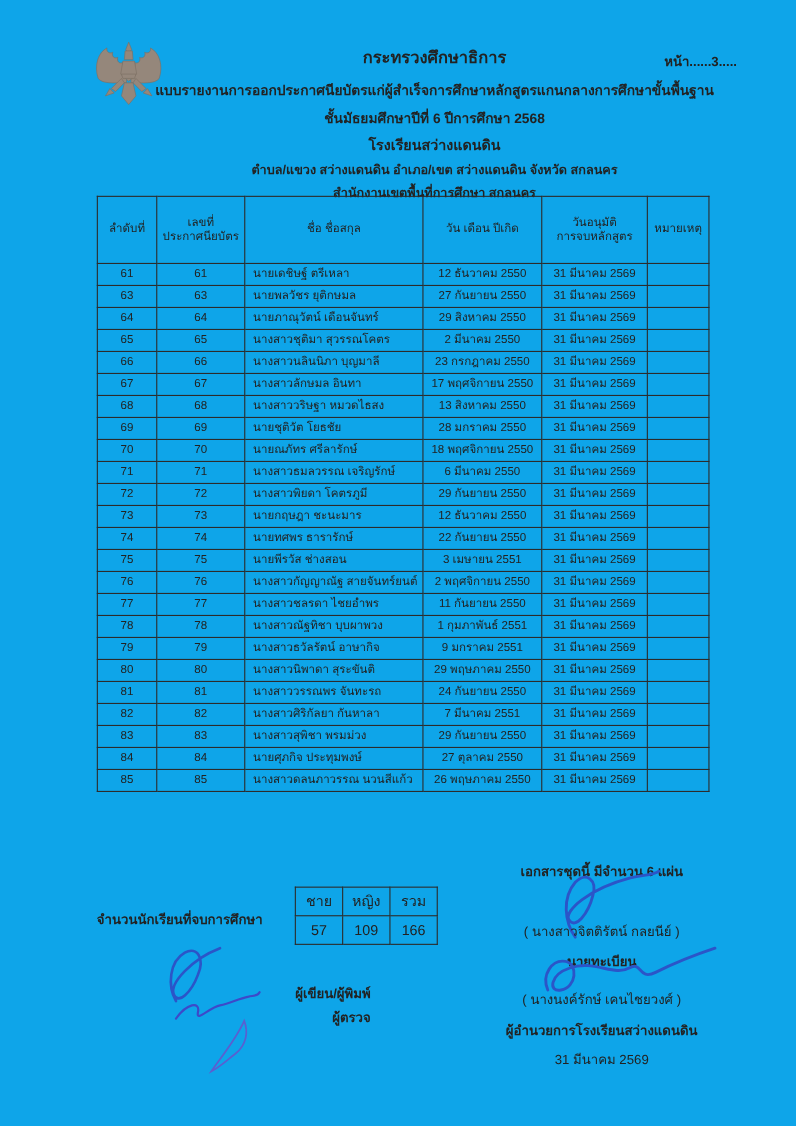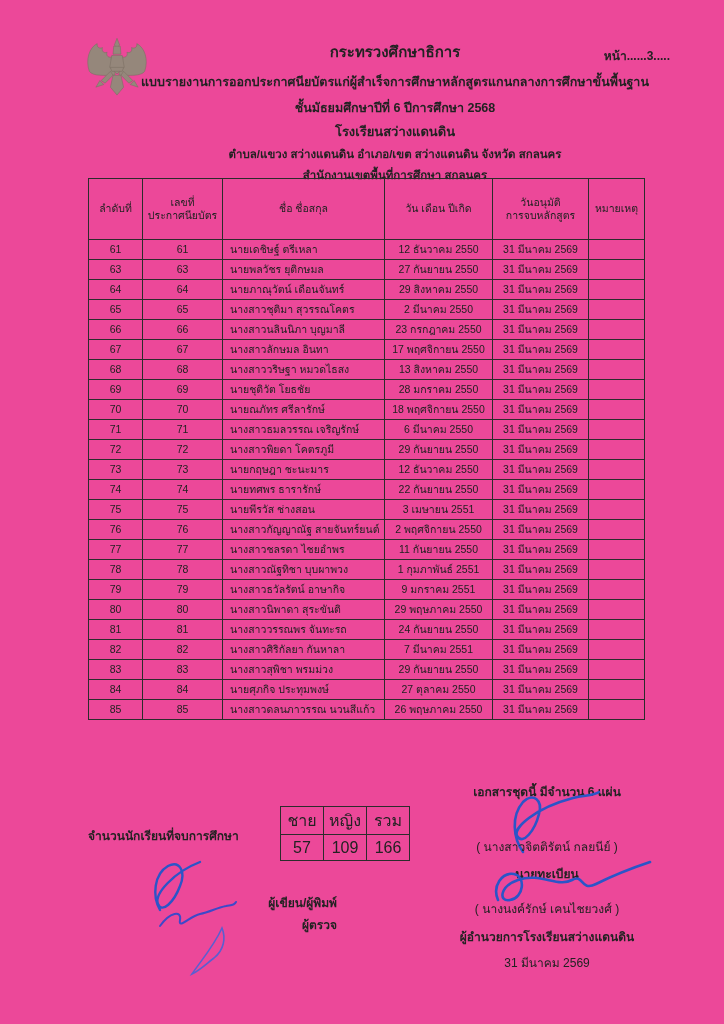--- a/index.html
+++ b/index.html
@@ -5,21 +5,21 @@
   html,body{margin:0;padding:0;}
   body{
     background:#e8e8e8;
     font-family:"Liberation Sans","DejaVu Sans",sans-serif;
     color:#222;
   }
   .page{
     position:relative;
     width:724px;height:1024px;
     margin:0 auto;
-    background:#ec4899;
+    background:#0ea5e9;
     overflow:hidden;
   }
   
   .emblem{position:absolute;left:84px;top:33px;width:66px;height:74px;}
   .head-block{position:absolute;left:66px;right:0;top:0;text-align:center;}
   .ministry{position:absolute;left:0;right:0;top:40px;font-size:15px;font-weight:700;}
   .page-num{position:absolute;right:54px;top:46px;font-size:12px;font-weight:700;}
   .t-line{position:absolute;left:0;right:0;font-weight:700;}
   .t1{top:72px;font-size:12.5px;}
   .t2{top:98px;font-size:12.5px;}
@@ -37,21 +37,21 @@
     line-height:1.25;
   }
   table.main th{height:60px;text-align:center;white-space:pre-line;}
   table.main td{height:19px;text-align:center;}
   table.main td.name{text-align:left;padding-left:7px;}
   col.c-no{width:54px;} col.c-cert{width:80px;} col.c-name{width:162px;}
   col.c-birth{width:108px;} col.c-appr{width:96px;} col.c-rem{width:56px;}
   
   .doc-count{position:absolute;left:452px;top:782px;width:190px;text-align:center;font-size:12px;font-weight:700;}
   .grad-label{position:absolute;left:88px;top:826px;font-size:12px;font-weight:700;}
-  .sum-table{position:absolute;left:280px;top:806px;border-collapse:collapse;font-size:16px;}
+  .sum-table{position:absolute;left:268px;top:806px;border-collapse:collapse;font-size:13px;}
   .sum-table td{border:1px solid #2c2c2c;width:40px;height:23px;text-align:center;}
   .name-line{position:absolute;width:220px;text-align:center;font-size:12px;}
   .reg-name{left:437px;top:837px;}
   .reg-title{left:437px;top:864px;font-weight:700;}
   .dir-name{left:437px;top:899px;}
   .dir-title{left:437px;top:927px;font-weight:700;}
   .sign-date{left:437px;top:953px;}
   .sign-rows{position:absolute;left:95px;top:888px;width:242px;font-size:12px;}
   .sign-row{display:flex;align-items:flex-end;height:22px;flex-direction:column;}
   .dots{flex:1;border-bottom:1.5px dotted #555;margin-bottom:4px;}

